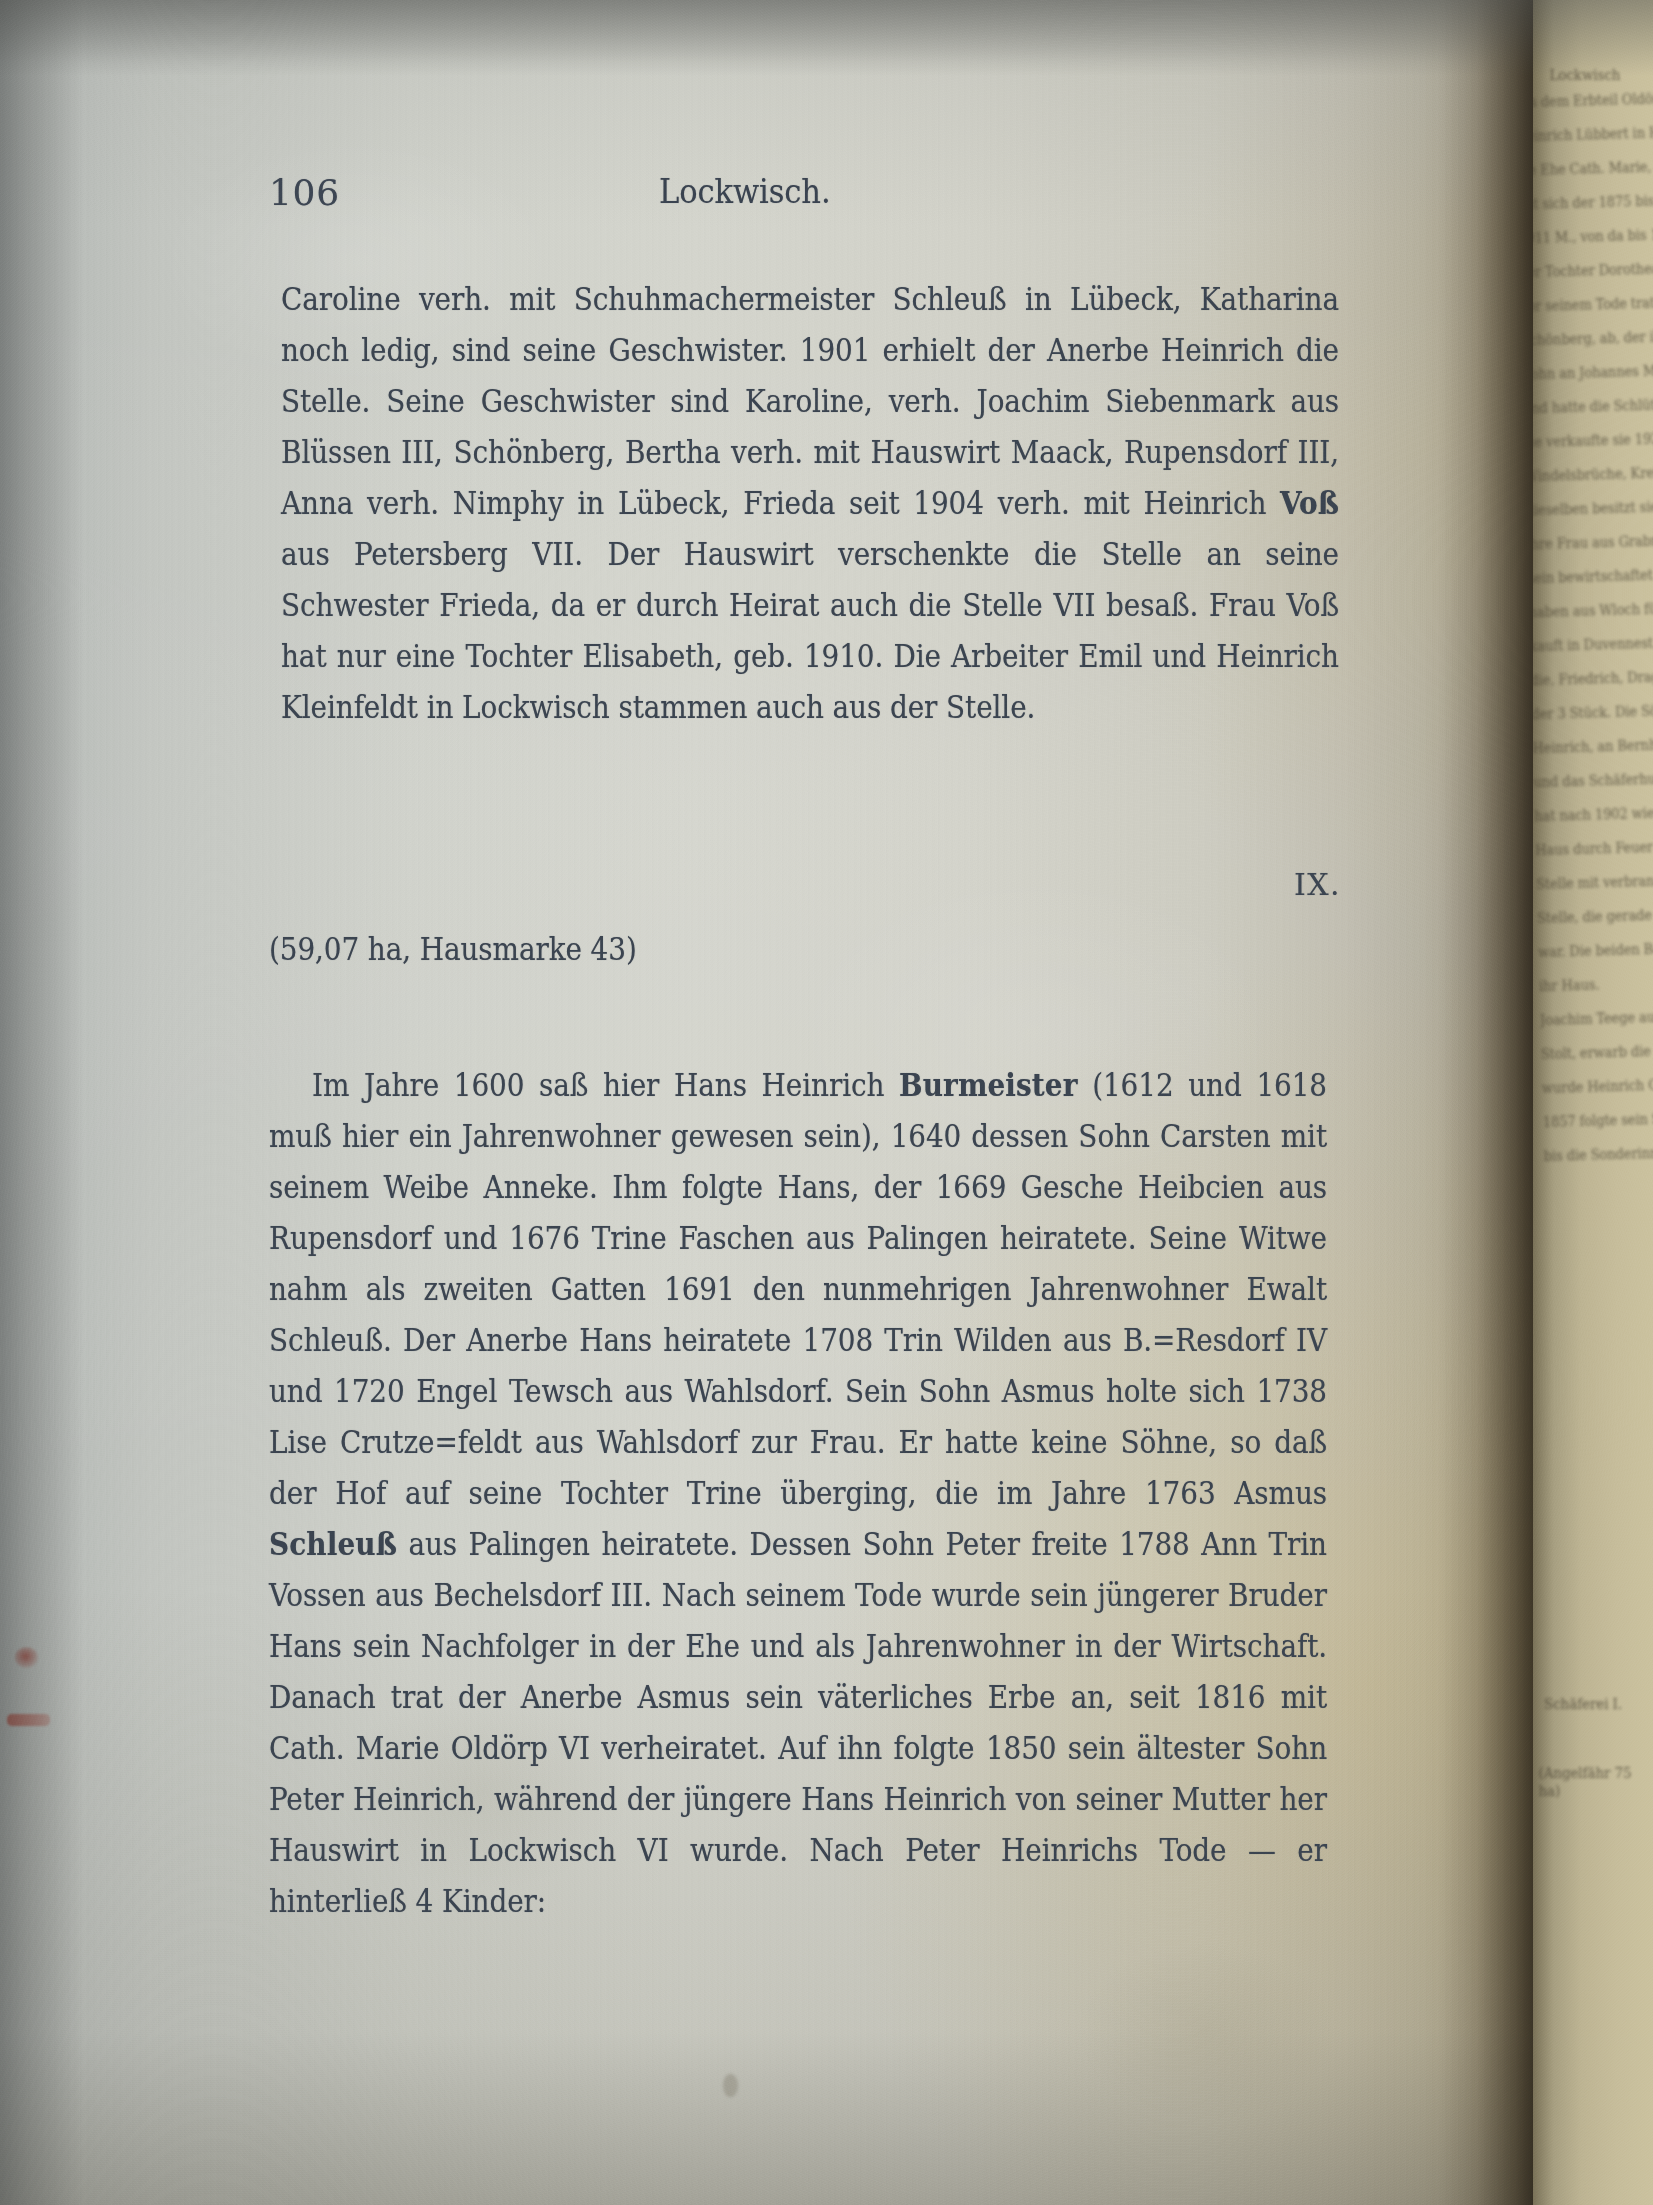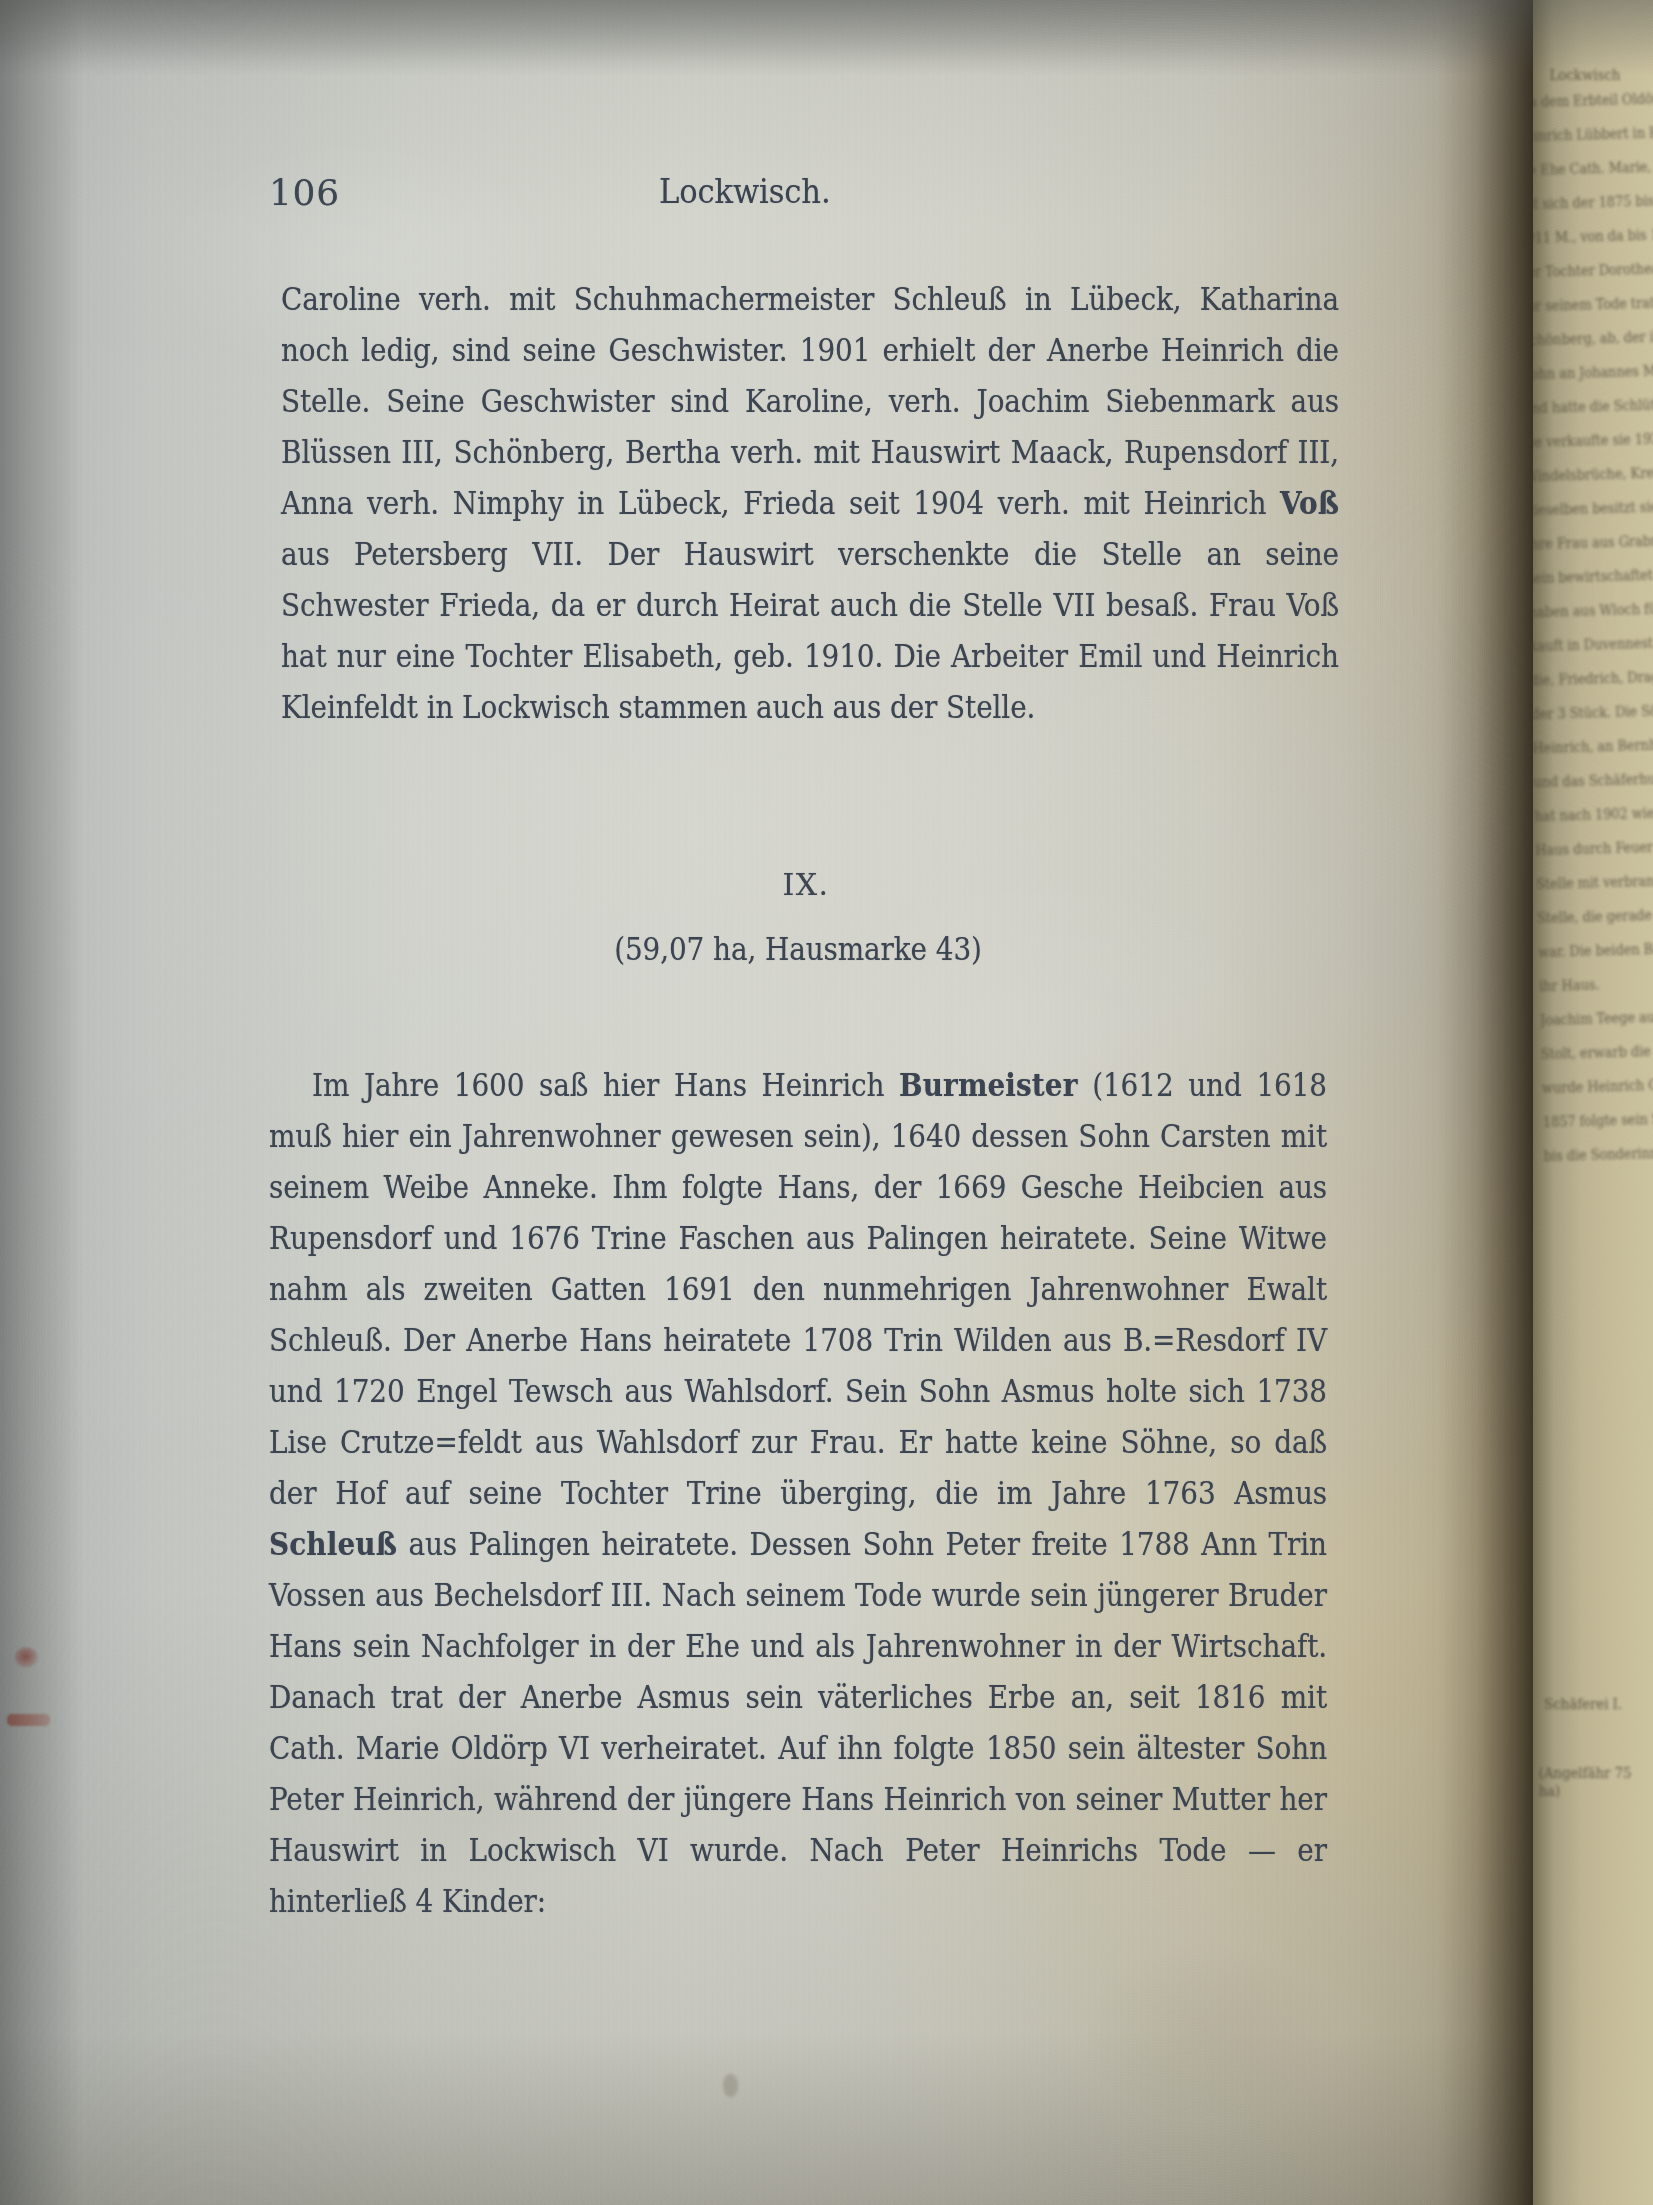--- a/index.html
+++ b/index.html
@@ -248,34 +248,34 @@
 
   .roman {
     font-family: "DejaVu Serif", "Liberation Serif", serif;
     font-stretch: normal;
     letter-spacing: 0.3px;
   }
 
   .section-no {
     position: absolute;
     top: 867px;
-    left: 8px;
+    left: 14px;
     width: 1058px;
-    text-align: center;
+    text-align: right;
     font-size: 30px;
     letter-spacing: 1.4px;
     color: #3c4551;
   }
 
   .section-sub {
     position: absolute;
     top: 931px;
     left: 0;
     width: 1058px;
-    text-align: center;
+    text-align: left;
     font-size: 31px;
     color: #3b4450;
   }
 
   
   .ink-soft {
     filter: blur(0.2px);
     text-shadow: 0 0 1px rgba(59,68,80,0.45);
   }
 

